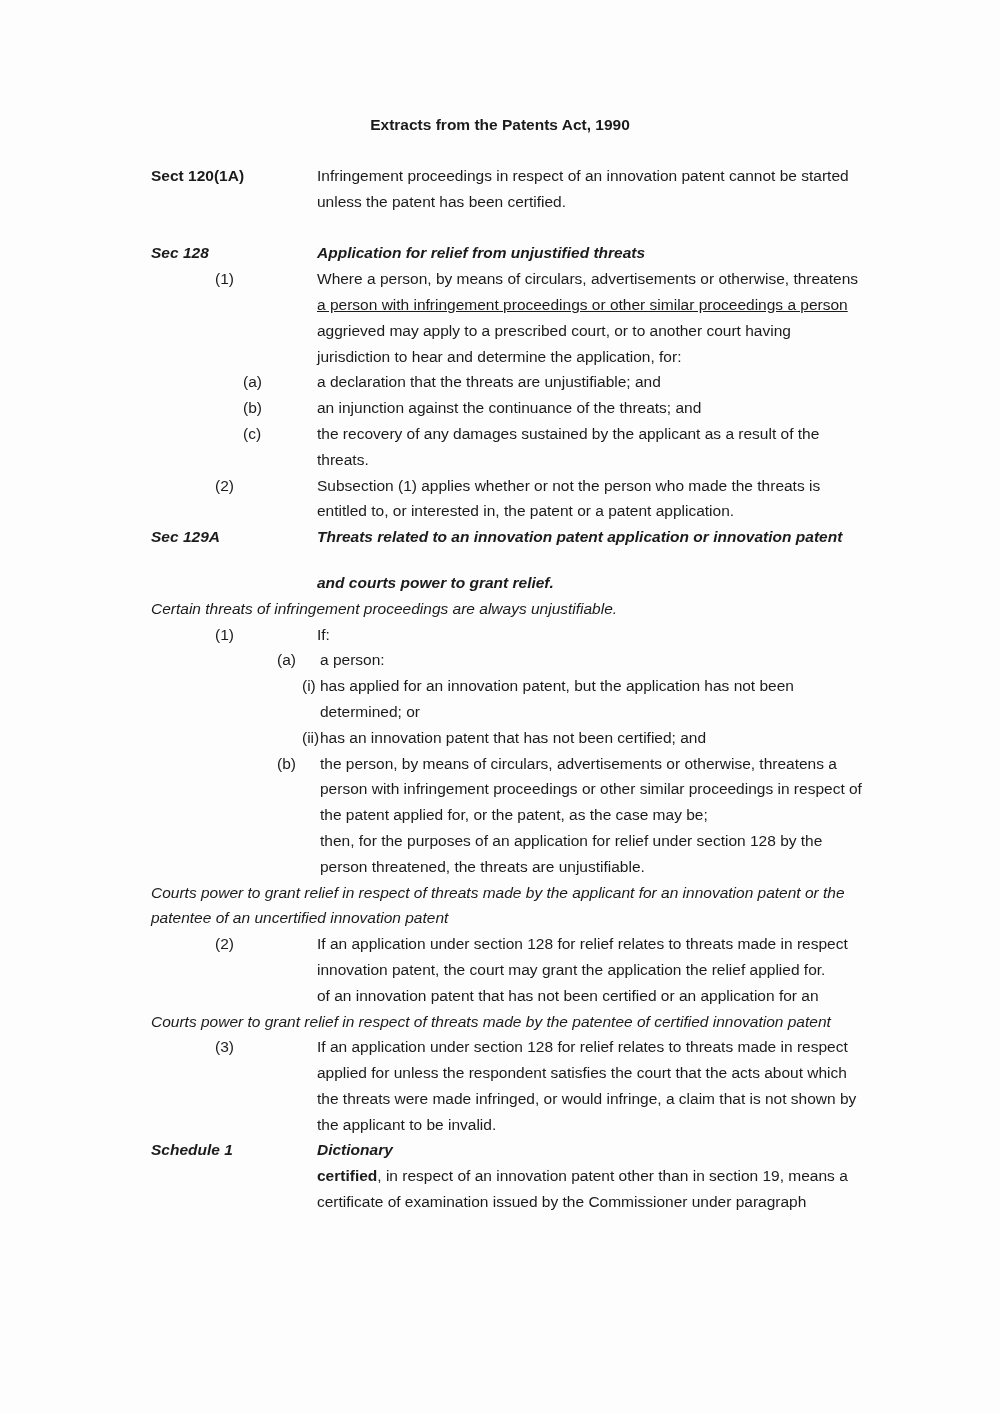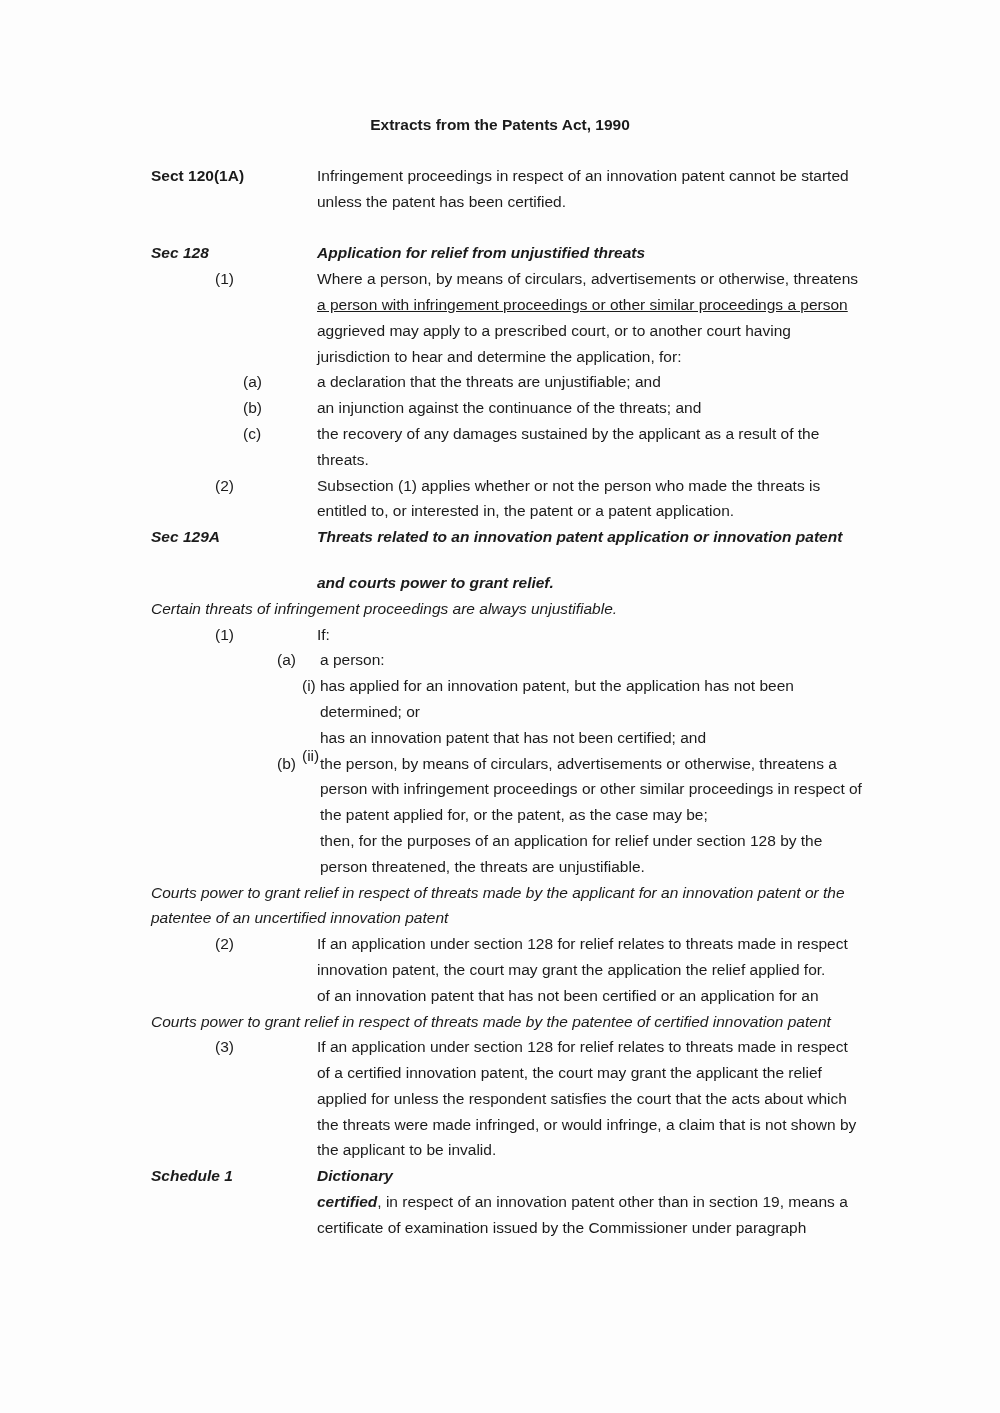--- a/index.html
+++ b/index.html
@@ -25,21 +25,21 @@
   .line {
     position: relative;
     min-height: 25.8px;
     line-height: 25.8px;
     white-space: pre;
   }
   .mk  { position: absolute; top: 0; white-space: pre; }
   .lbl { position: absolute; left: 0; top: 0; font-weight: 700; white-space: pre; }
   .bold   { font-weight: 700; font-style: italic; }
   .italic { font-style: italic; }
-  .bi     { font-weight: 700; font-style: italic; }
+  .bi     { font-weight: 700; }
   .spacer { height: 25.8px; }
 </style>
 </head>
 <body style="background: rgb(253, 253, 253); color: rgb(27, 27, 27);">
 
 <div class="doc">
   <div class="doc-title">Extracts from the Patents Act, 1990</div>
   <div class="blocks" id="blocks">
       <div class="line" style="padding-left: 166px;"><span class="lbl">Sect 120(1A)</span><span>Infringement proceedings in respect of an innovation patent cannot be started</span></div>
       <div class="line" style="padding-left: 166px;"><span>unless the patent has been certified.</span></div>
@@ -55,34 +55,33 @@
       <div class="line" style="padding-left: 166px;"><span>threats.</span></div>
       <div class="line" style="padding-left: 166px;"><span class="mk" style="left: 64px;">(2)</span><span>Subsection (1) applies whether or not the person who made the threats is</span></div>
       <div class="line" style="padding-left: 166px;"><span>entitled to, or interested in, the patent or a patent application.</span></div>
       <div class="line bold" style="padding-left: 166px;"><span class="lbl">Sec 129A</span><span>Threats related to an innovation patent application or innovation patent</span></div>
       <div class="line bold" style="padding-left: 166px; margin-top: 20px;"><span>and courts power to grant relief.</span></div>
       <div class="line italic" style="padding-left: 0px;"><span>Certain threats of infringement proceedings are always unjustifiable.</span></div>
       <div class="line" style="padding-left: 166px;"><span class="mk" style="left: 64px;">(1)</span><span>If:</span></div>
       <div class="line" style="padding-left: 169px;"><span class="mk" style="left: 126px;">(a)</span><span>a person:</span></div>
       <div class="line" style="padding-left: 169px;"><span class="mk" style="left: 151px;">(i)</span><span>has applied for an innovation patent, but the application has not been</span></div>
       <div class="line" style="padding-left: 169px;"><span>determined; or</span></div>
-      <div class="line" style="padding-left: 169px;"><span class="mk" style="left: 151px; margin-top: 18px;">(ii)</span><span>has an innovation patent that has not been certified; and</span></div>
+      <div class="line" style="padding-left: 169px;"><span class="mk" style="left: 151px;">(ii)</span><span>has an innovation patent that has not been certified; and</span></div>
       <div class="line" style="padding-left: 169px;"><span class="mk" style="left: 126px;">(b)</span><span>the person, by means of circulars, advertisements or otherwise, threatens a</span></div>
       <div class="line" style="padding-left: 169px;"><span>person with infringement proceedings or other similar proceedings in respect of</span></div>
       <div class="line" style="padding-left: 169px;"><span>the patent applied for, or the patent, as the case may be;</span></div>
       <div class="line" style="padding-left: 169px;"><span>then, for the purposes of an application for relief under section 128 by the</span></div>
       <div class="line" style="padding-left: 169px;"><span>person threatened, the threats are unjustifiable.</span></div>
       <div class="line italic" style="padding-left: 0px;"><span>Courts power to grant relief in respect of threats made by the applicant for an innovation patent or the</span></div>
       <div class="line italic" style="padding-left: 0px;"><span>patentee of an uncertified innovation patent</span></div>
       <div class="line" style="padding-left: 166px;"><span class="mk" style="left: 64px;">(2)</span><span>If an application under section 128 for relief relates to threats made in respect</span></div>
       <div class="line" style="padding-left: 166px;"><span>innovation patent, the court may grant the application the relief applied for.</span></div>
       <div class="line" style="padding-left: 166px;"><span>of an innovation patent that has not been certified or an application for an</span></div>
       <div class="line italic" style="padding-left: 0px;"><span>Courts power to grant relief in respect of threats made by the patentee of certified innovation patent</span></div>
       <div class="line" style="padding-left: 166px;"><span class="mk" style="left: 64px;">(3)</span><span>If an application under section 128 for relief relates to threats made in respect</span></div>
-      <div class="line" style="padding-left: 166px;"><span>of a certified innovation patent, the court may grant the applicant the relief</span></div>
       <div class="line" style="padding-left: 166px;"><span>applied for unless the respondent satisfies the court that the acts about which</span></div>
       <div class="line" style="padding-left: 166px;"><span>the threats were made infringed, or would infringe, a claim that is not shown by</span></div>
       <div class="line" style="padding-left: 166px;"><span>the applicant to be invalid.</span></div>
       <div class="line bold" style="padding-left: 166px;"><span class="lbl">Schedule 1</span><span>Dictionary</span></div>
       <div class="line" style="padding-left: 166px;"><span class="bi">certified</span><span>, in respect of an innovation patent other than in section 19, means a</span></div>
       <div class="line" style="padding-left: 166px;"><span>certificate of examination issued by the Commissioner under paragraph</span></div>
     </div>
 </div>
 
 </body></html>

